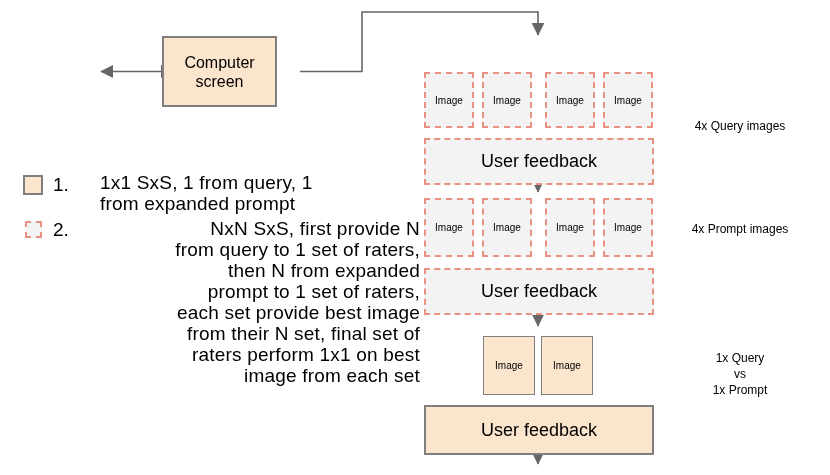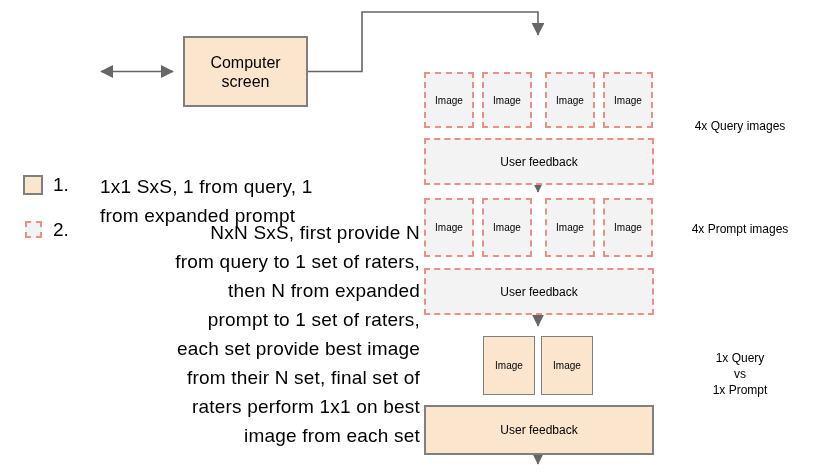--- a/index.html
+++ b/index.html
@@ -8,29 +8,29 @@
     font-family:"Liberation Sans",sans-serif;color:#000;
   }
   .box{
     position:absolute;box-sizing:border-box;display:flex;align-items:center;justify-content:center;
     text-align:center;
   }
   .solid{background:#fce5cd;border:2px solid #7f7f7f;}
   .thin{border-width:1.5px;}
   .dashed{background:#f3f3f3;border:2px dashed #ea9184;}
   .lbl-lg{font-size:16px;line-height:19px;}
-  .lbl-md{font-size:12px;text-align:right;}
+  .lbl-md{font-size:18px;text-align:right;}
   .lbl-q{font-size:16px;}
   .lbl-img{font-size:10px;text-align:center;}
   .side-label{
     position:absolute;font-size:12px;line-height:16px;text-align:center;white-space:pre-line;
   }
   .legend-num{position:absolute;font-size:19px;line-height:21px;}
   .legend-text{
-    position:absolute;font-size:19px;line-height:29px;letter-spacing:0.2px;white-space:pre-line;
+    position:absolute;font-size:19px;line-height:21px;letter-spacing:0.2px;white-space:pre-line;
   }
   .swatch{position:absolute;box-sizing:border-box;}
   .swatch-solid{left:23px;top:175px;width:20px;height:20px;background:#fce5cd;border:2px solid #7f7f7f;}
   .swatch-dashed{left:25px;top:221px;width:17px;height:17px;background:#f3f3f3;border:2px dashed #ea9184;}
   svg.connectors{position:absolute;left:0;top:0;pointer-events:none;}
 
   
   .query-header{left:424px;top:41px;width:230px;height:23px;}
   .img-r1-1{left:424px;top:72px;width:50px;height:56px;}
   .img-r1-2{left:482px;top:72px;width:50px;height:56px;}
@@ -40,21 +40,21 @@
   .img-r2-1{left:424px;top:198px;width:50px;height:59px;}
   .img-r2-2{left:482px;top:198px;width:50px;height:59px;}
   .img-r2-3{left:545px;top:198px;width:50px;height:59px;}
   .img-r2-4{left:603px;top:198px;width:50px;height:59px;}
   .uf2{left:424px;top:268px;width:230px;height:47px;}
   .img-p1{left:483px;top:336px;width:52px;height:59px;}
   .img-p2{left:541px;top:336px;width:52px;height:59px;}
   .uf3{left:424px;top:405px;width:230px;height:50px;}
 
   .rater{left:22px;top:36px;width:77px;height:71px;}
-  .computer{left:183px;top:36px;width:125px;height:71px;}
+  .computer{left:162px;top:36px;width:115px;height:71px;}
 
   .sl-query{left:675px;top:93px;width:130px;margin-top:25px;}
   .sl-prompt{left:675px;top:221px;width:130px;}
   .sl-pair{left:675px;top:350px;width:130px;}
 
   .num1{left:53px;top:174px;}
   .num2{left:53px;top:219px;}
   .text1{left:100px;top:172px;width:320px;}
   .text2{left:100px;top:218px;width:320px;text-align:right;}
 </style>

